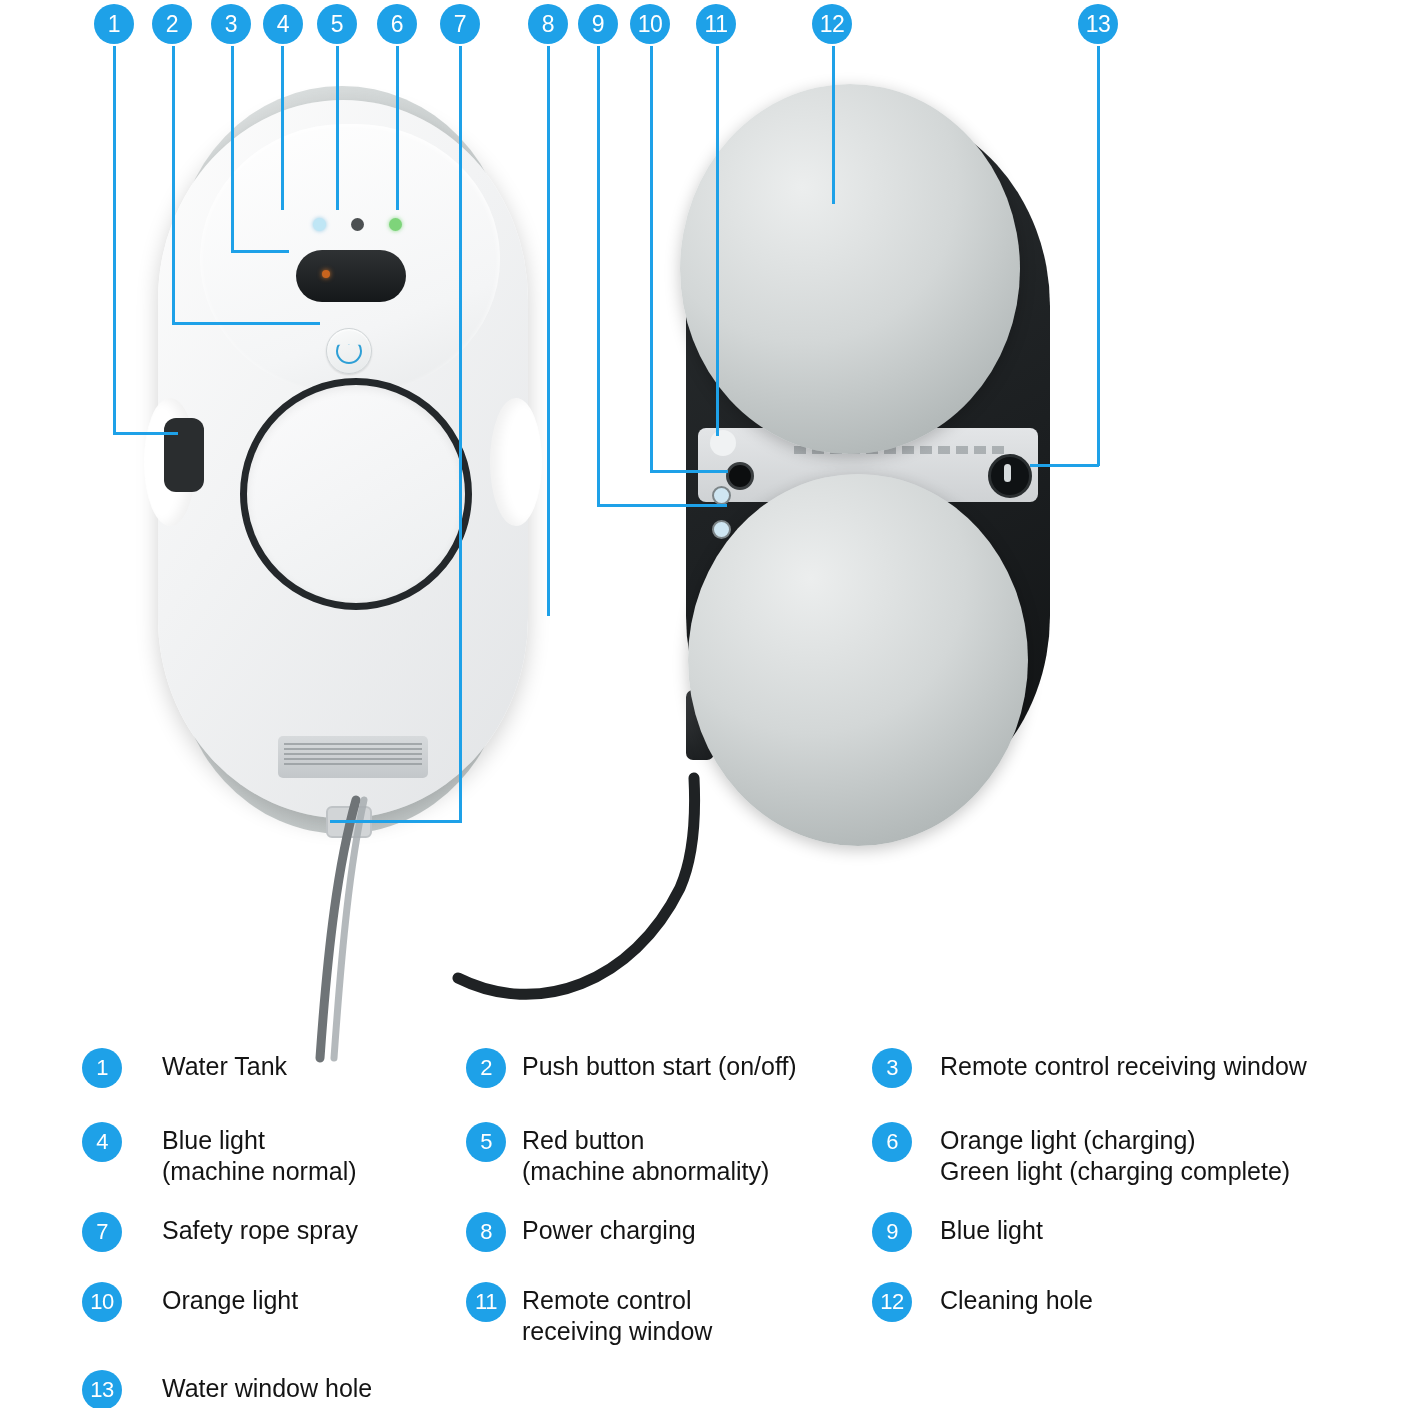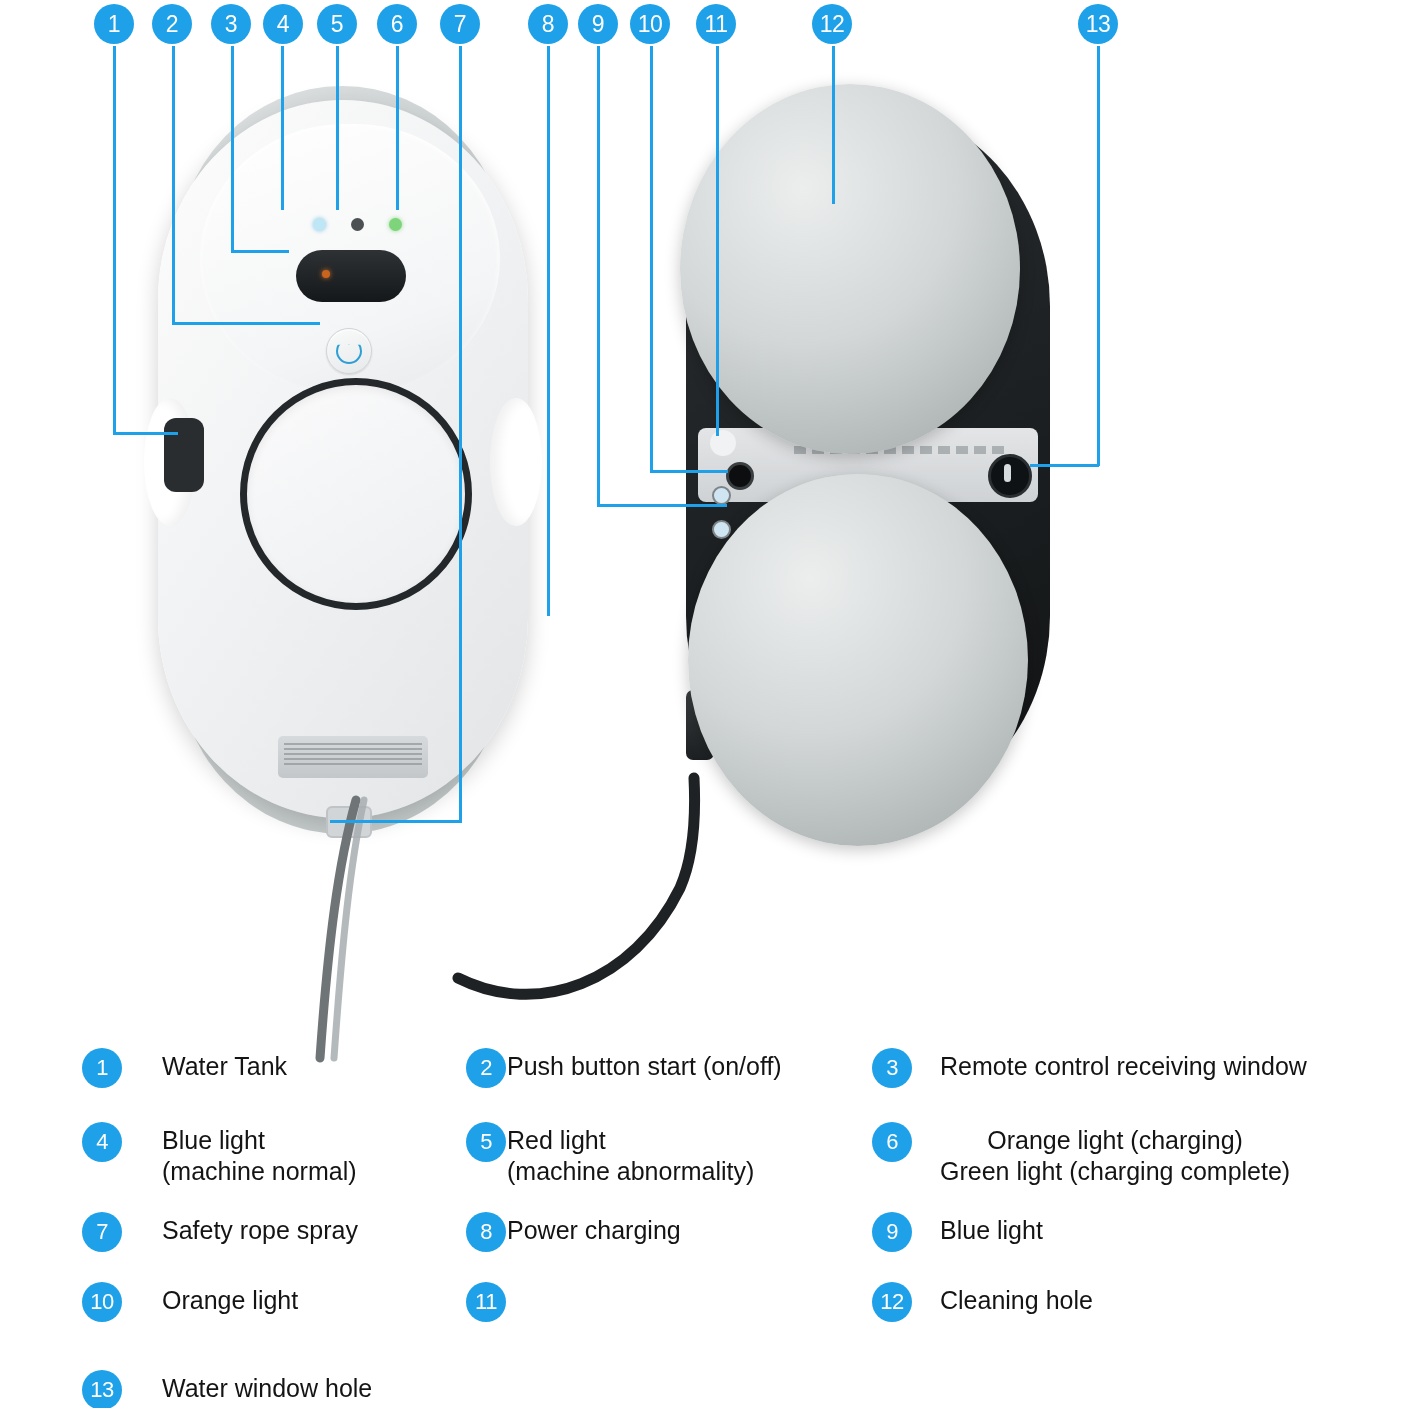--- a/index.html
+++ b/index.html
@@ -308,21 +308,21 @@
     width: 40px; height: 40px;
     border-radius: 50%;
     background: #1ea1e8;
     color: #fff;
     font-size: 22px;
     line-height: 40px;
     text-align: center;
     letter-spacing: -0.5px;
   }
   .legend-text {
-    margin-left: 1px;
+    margin-left: 16px;
     font-size: 25px;
     line-height: 31px;
     color: #141414;
     white-space: pre-line;
     padding-top: 3px;
   }
 </style>
 </head>
 <body>
 
@@ -450,26 +450,26 @@
     <div class="legend-text" style="margin-left:28px;">Remote control receiving window</div>
   </div>
 
   <div class="legend-item" style="left:82px; top:92px; width:380px;">
     <div class="legend-badge">4</div>
     <div class="legend-text" style="margin-left:40px;">Blue light
 (machine normal)</div>
   </div>
   <div class="legend-item" style="left:466px; top:92px; width:400px;">
     <div class="legend-badge">5</div>
-    <div class="legend-text">Red light
+    <div class="legend-text">Red button
 (machine abnormality)</div>
   </div>
   <div class="legend-item" style="left:872px; top:92px; width:500px;">
     <div class="legend-badge">6</div>
-    <div class="legend-text" style="margin-left:28px;text-align:center;">Orange light (charging)
+    <div class="legend-text" style="margin-left:28px;">Orange light (charging)
 Green light (charging complete)</div>
   </div>
 
   <div class="legend-item" style="left:82px; top:182px; width:360px;">
     <div class="legend-badge">7</div>
     <div class="legend-text" style="margin-left:40px;">Safety rope spray</div>
   </div>
   <div class="legend-item" style="left:466px; top:182px; width:400px;">
     <div class="legend-badge">8</div>
     <div class="legend-text">Power charging</div>
@@ -478,20 +478,22 @@
     <div class="legend-badge">9</div>
     <div class="legend-text" style="margin-left:28px;">Blue light</div>
   </div>
 
   <div class="legend-item" style="left:82px; top:252px; width:360px;">
     <div class="legend-badge">10</div>
     <div class="legend-text" style="margin-left:40px;">Orange light</div>
   </div>
   <div class="legend-item" style="left:466px; top:252px; width:400px;">
     <div class="legend-badge">11</div>
+    <div class="legend-text">Remote control
+receiving window</div>
   </div>
   <div class="legend-item" style="left:872px; top:252px; width:500px;">
     <div class="legend-badge">12</div>
     <div class="legend-text" style="margin-left:28px;">Cleaning hole</div>
   </div>
 
   <div class="legend-item" style="left:82px; top:340px; width:360px;">
     <div class="legend-badge">13</div>
     <div class="legend-text" style="margin-left:40px;">Water window hole</div>
   </div>

